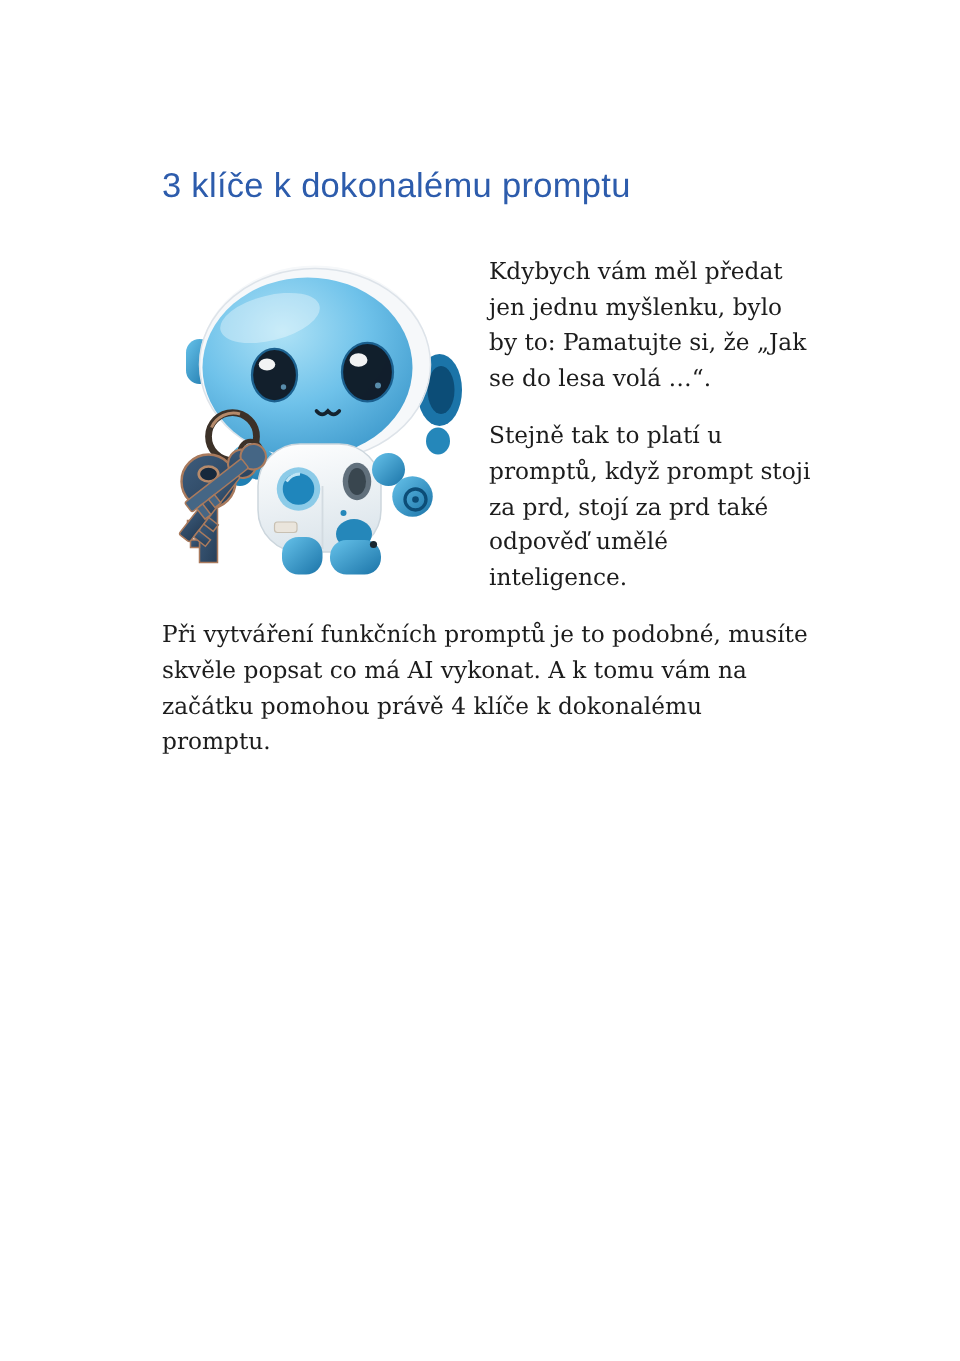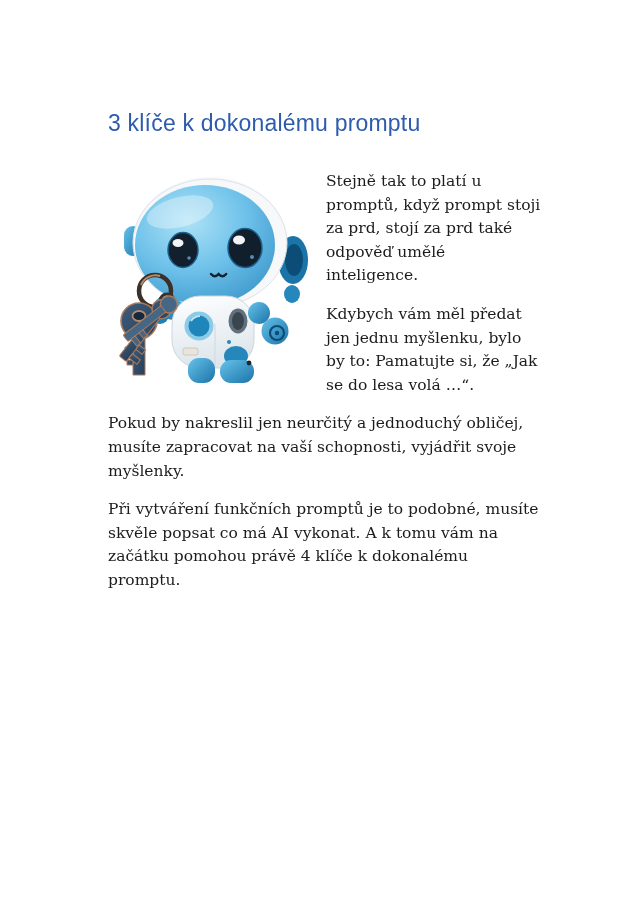--- a/index.html
+++ b/index.html
@@ -147,20 +147,19 @@
           <g transform="rotate(52 64 132)">
             <circle cx="64" cy="136" r="8.5" fill="#456685" stroke="#a97a5d" stroke-width="1.4"></circle>
             <rect x="60" y="143" width="8" height="48" rx="1.5" fill="#456685" stroke="#a97a5d" stroke-width="1"></rect>
             <path d="M68 172 h7 v5 h-7 z" fill="#456685" stroke="#a97a5d" stroke-width="1"></path>
             <path d="M68 182 h9 v5 h-9 z" fill="#456685" stroke="#a97a5d" stroke-width="1"></path>
           </g>
         </g>
       </svg>
     </figure>
 
+    <p>Kdybych vám měl předat jen jednu myšlenku, bylo by to: Pamatujte si, že „Jak se do lesa volá …“.</p>
     <p>Stejně tak to platí u promptů, když prompt stoji za prd, stojí za prd také odpověď umělé inteligence.</p>
-    <p>Kdybych vám měl předat jen jednu myšlenku, bylo by to: Pamatujte si, že „Jak se do lesa volá …“.</p>
 
-    <p>Pokud by nakreslil jen neurčitý a jednoduchý obličej, musíte zapracovat na vaší schopnosti, vyjádřit svoje myšlenky.</p>
     <p>Při vytváření funkčních promptů je to podobné, musíte skvěle popsat co má AI vykonat. A k tomu vám na začátku pomohou právě 4 klíče k dokonalému promptu.</p>
 
   </div>
 </div>
 
 </body></html>

